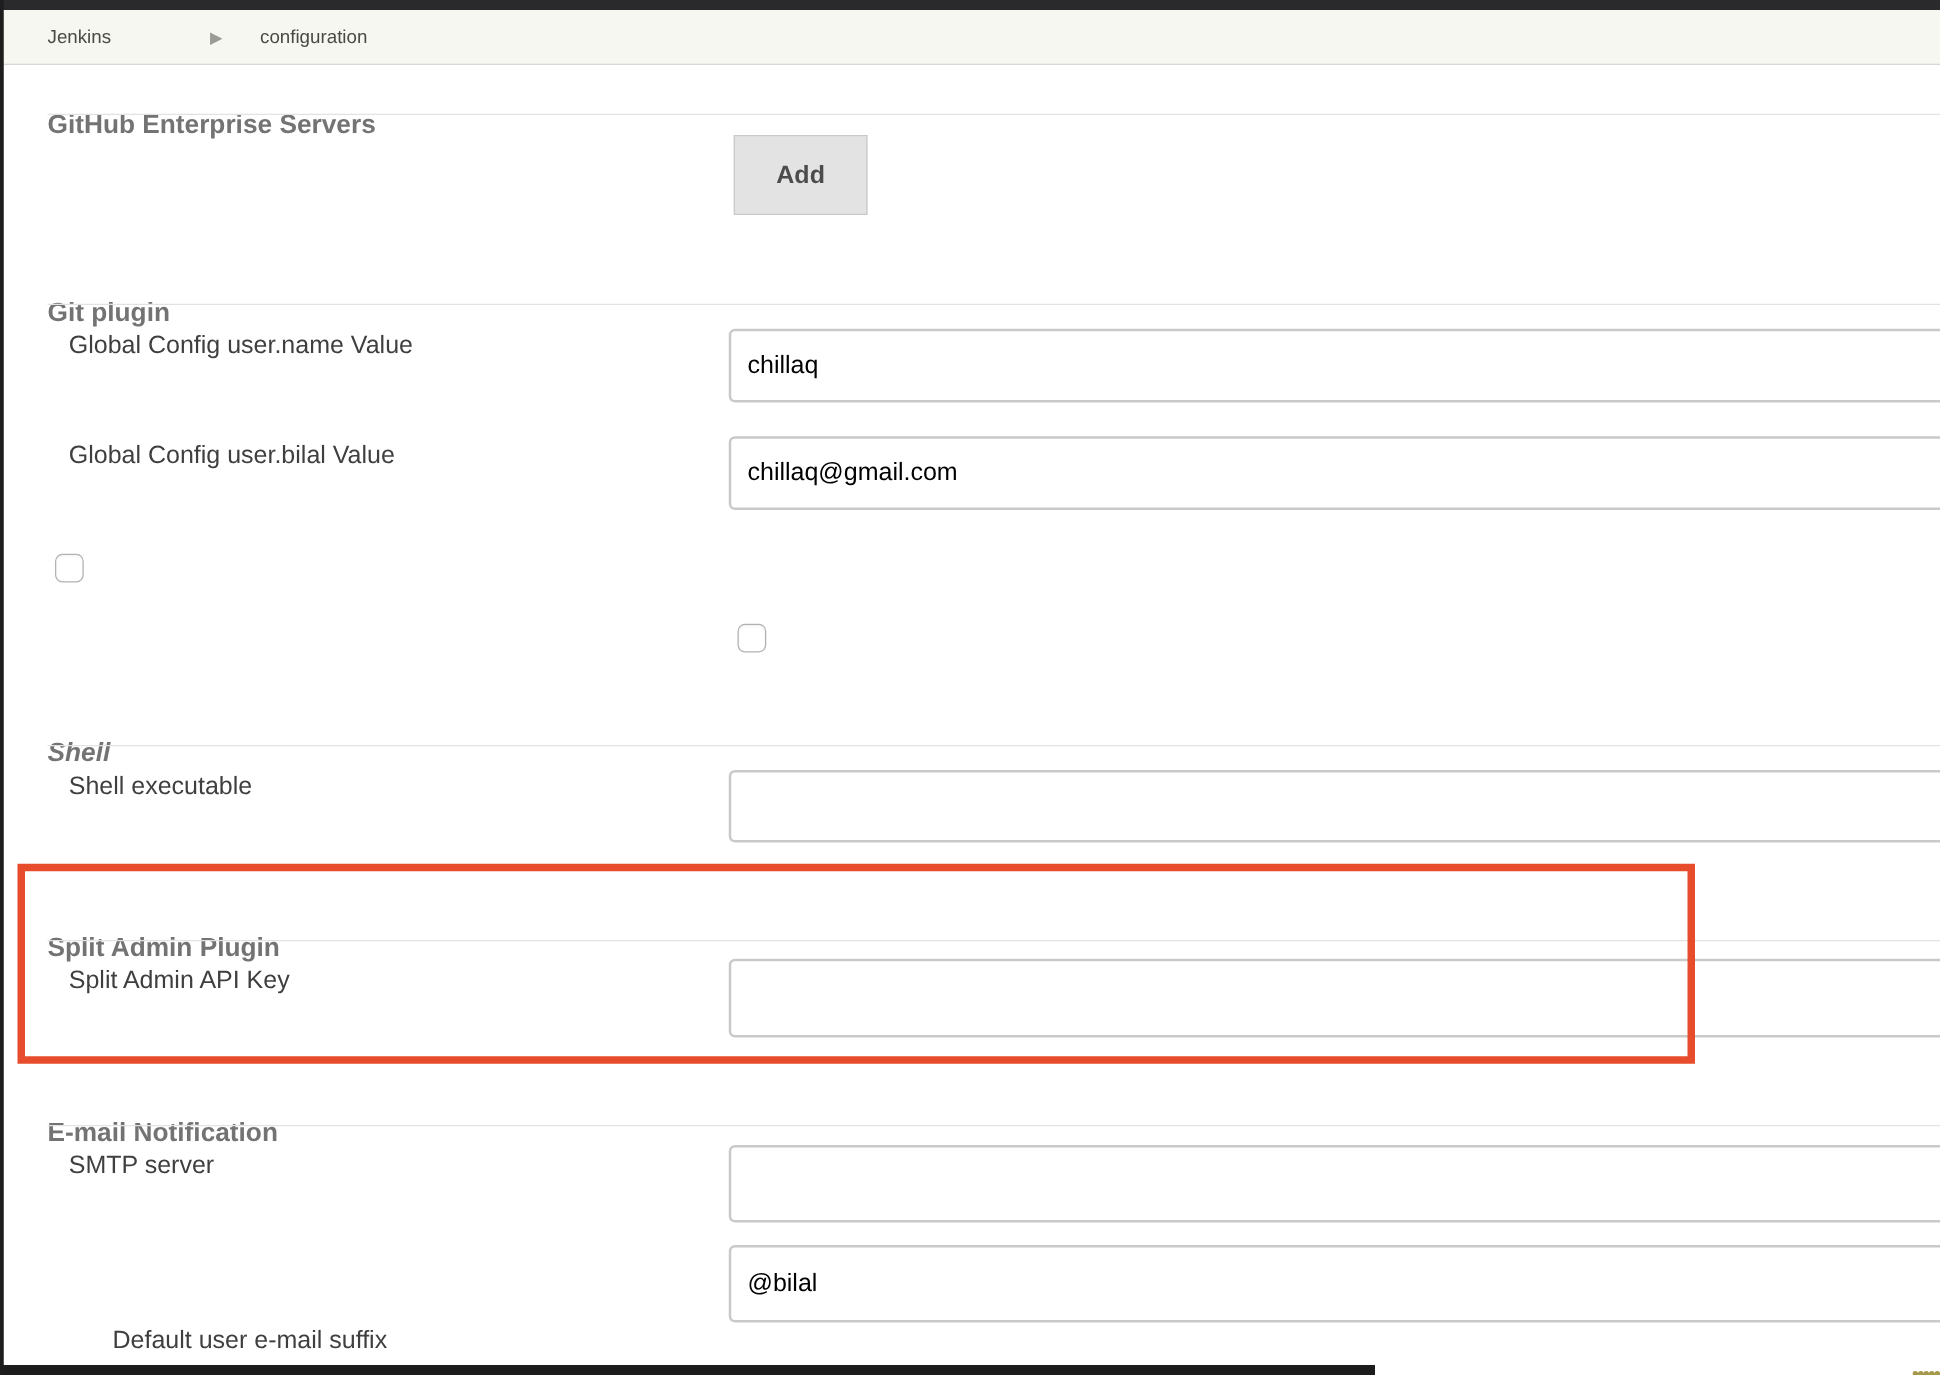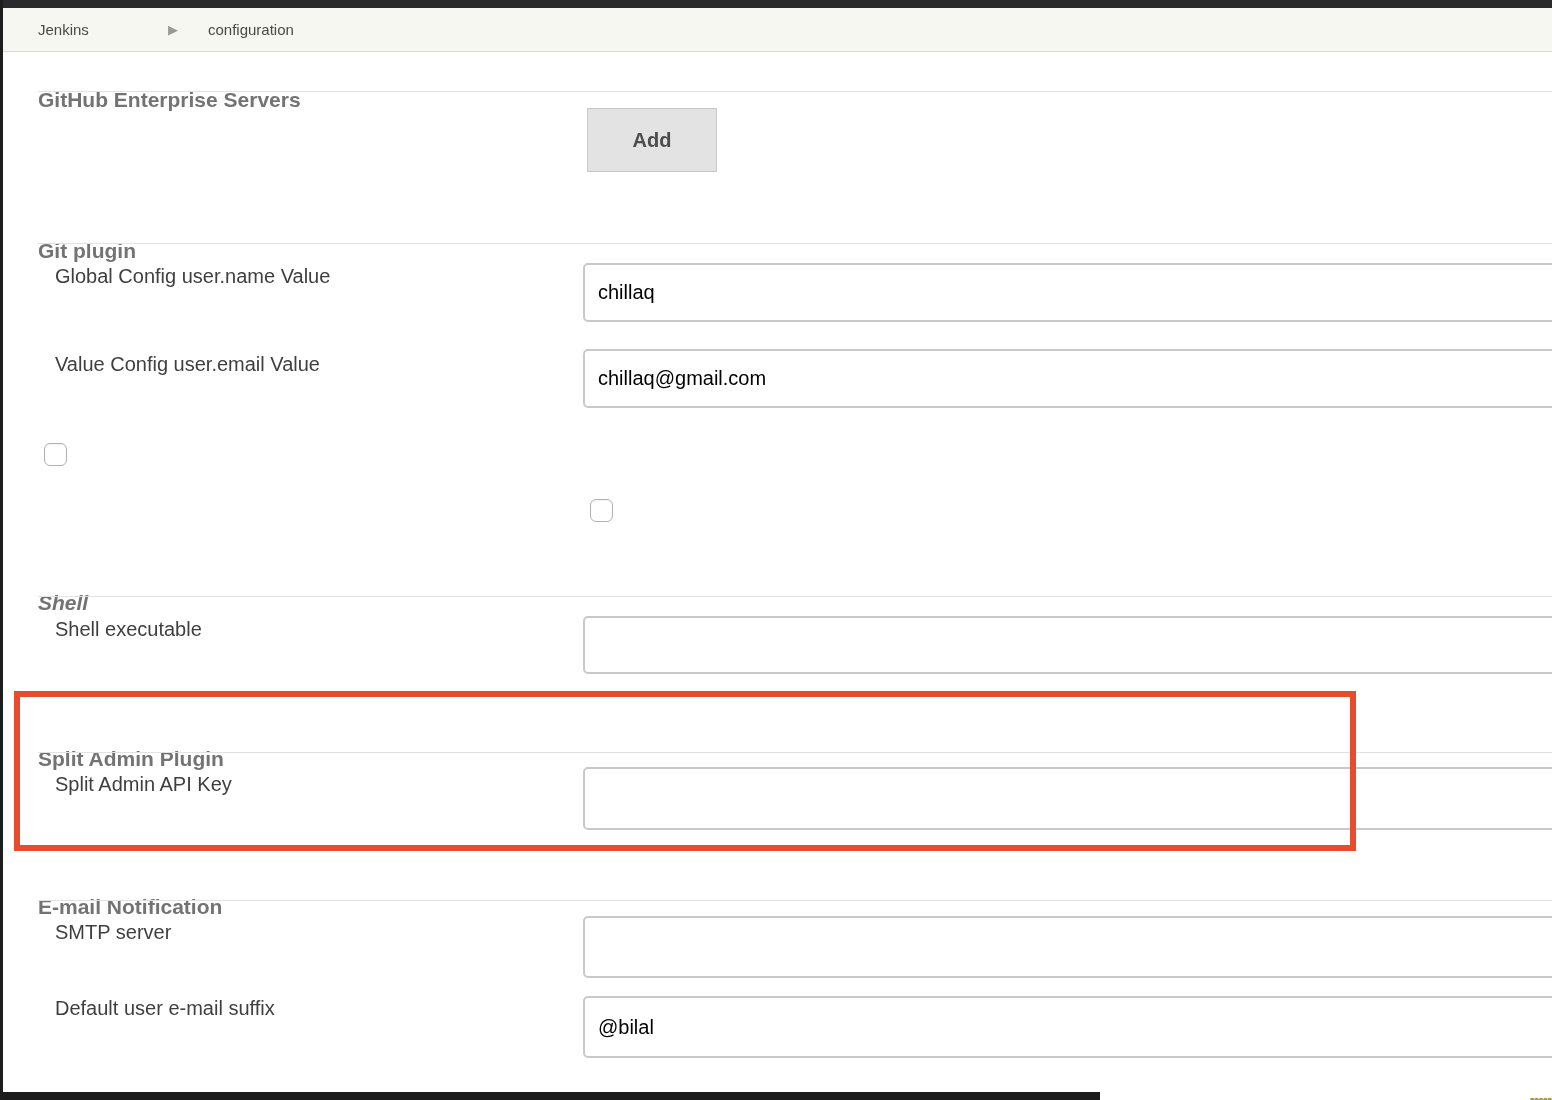--- a/index.html
+++ b/index.html
@@ -18,21 +18,21 @@
 
   
   .sec-h { left:38px; font-size:21px; font-weight:bold; color:#737373; white-space:nowrap;margin-top:34px; }
   .rule { left:38px; right:0; height:1px; background:#e2e2e2; }
 
   
   .flabel { left:55px; font-size:20px; color:#3f3f3f; white-space:nowrap;text-align:right; }
   .finput { left:583px; width:990px; height:59px; border:2px solid #c9c9c9; border-radius:5px;
             background:#fff; font-size:20px; color:#000; padding:0 13px;
             font-family:"Liberation Sans","DejaVu Sans",sans-serif; outline:none; }
-  .addbtn { left:587px; top:108px; width:130px; height:64px; background:#e3e3e3;
+  .addbtn { left:587px; top:108px; width:107px; height:64px; background:#e3e3e3;
             border:1px solid #c9c9c9; font-size:20px; font-weight:bold; color:#4c4c4c;
             font-family:"Liberation Sans","DejaVu Sans",sans-serif; cursor:pointer; }
   .cbx { width:23px; height:23px; appearance:none; -webkit-appearance:none;
          border:1.5px solid #b1b1b1; border-radius:6px; background:#fff; cursor:pointer;
          box-shadow:inset 0 1px 2px rgba(0,0,0,0.05); }
 
   .redbox { left:14px; top:691px; width:1342px; height:160px;
             border:6px solid #e74c2d; background:transparent; z-index:20; pointer-events:none; }
 
   .bottombar { left:0; top:1092px; width:1100px; height:8px; background:#1c1c1c; }
@@ -53,21 +53,21 @@
   <div class="abs sec-h" style="top:54px;">GitHub Enterprise Servers</div>
   <div class="abs rule" style="top:91px;"></div>
   <button class="abs addbtn">Add</button>
 
   <div class="abs sec-h" style="top:205px;">Git plugin</div>
   <div class="abs rule" style="top:243px;"></div>
 
   <div class="abs flabel" style="top:265px;">Global Config user.name Value</div>
   <input class="abs finput" style="top: 263px;" type="text" value="chillaq">
 
-  <div class="abs flabel" style="top:353px;">Value Config user.email Value</div>
+  <div class="abs flabel" style="top:353px;">Global Config user.bilal Value</div>
   <input class="abs finput" style="top: 349px;" type="text" value="chillaq@gmail.com">
 
   <input class="abs cbx" style="left: 44px; top: 443px;" type="checkbox">
 
   <input class="abs cbx" style="left: 590px; top: 499px;" type="checkbox">
 
   <div class="abs sec-h" style="top:557px;font-style:italic;">Shell</div>
   <div class="abs rule" style="top:596px;"></div>
 
   <div class="abs flabel" style="top:618px;">Shell executable</div>
@@ -79,21 +79,21 @@
 
   <div class="abs flabel" style="top:773px;">Split Admin API Key</div>
   <input class="abs finput" style="top: 767px; height: 63px;" type="text" value="">
 
   <div class="abs sec-h" style="top:861px;text-align:right;">E-mail Notification</div>
   <div class="abs rule" style="top:900px;"></div>
 
   <div class="abs flabel" style="top:921px;">SMTP server</div>
   <input class="abs finput" style="top: 916px; height: 62px;" type="text" value="">
 
-  <div class="abs flabel" style="top:997px;">Default user e-mail suffix</div>
+  <div class="abs flabel" style="top:1061px;margin-left:35px;">Default user e-mail suffix</div>
   <input class="abs finput" style="top: 996px; height: 62px;" type="text" value="@bilal">
 
   <div class="abs bottombar"></div>
   <div class="abs goldicon">
     <svg width="22" height="9" viewBox="0 0 22 9">
       <path d="M0,9 L0,4 A2.2,2.2 0 0 1 4.4,4 A2.2,2.2 0 0 1 8.8,4 A2.2,2.2 0 0 1 13.2,4 A2.2,2.2 0 0 1 17.6,4 A2.2,2.2 0 0 1 22,4 L22,9 Z" fill="#a6984a"></path>
     </svg>
   </div>
 
   <div class="abs leftstrip"></div>

